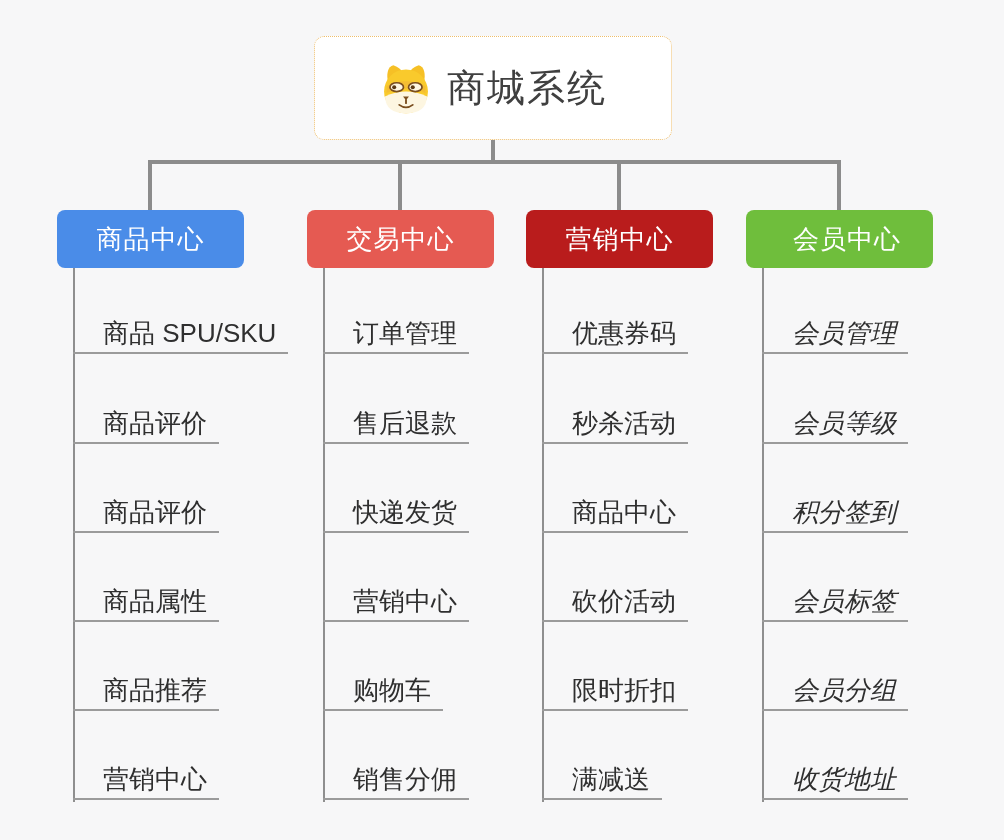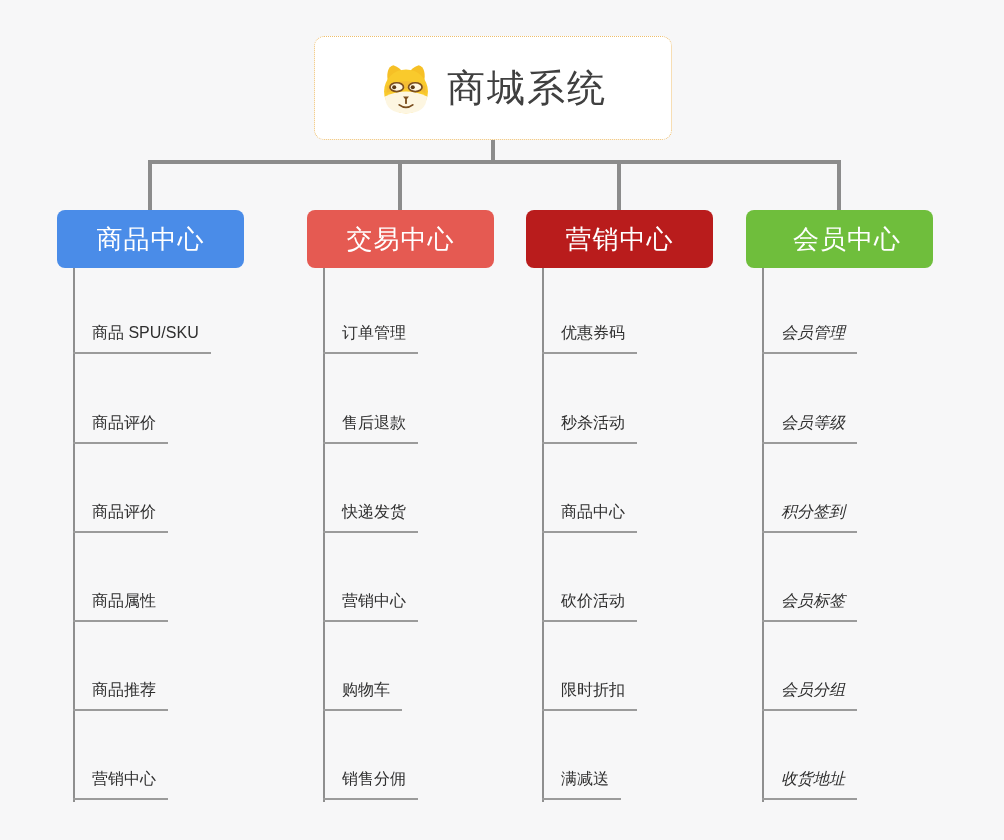--- a/index.html
+++ b/index.html
@@ -42,22 +42,22 @@
 
   
   .col { position: absolute; top: 268px; width: 240px; height: 540px; }
   .col-0 { left: 73px; } .col-1 { left: 323px; } .col-2 { left: 542px; } .col-3 { left: 762px; font-style: italic; }
   .trunk {
     position: absolute; left: 0; top: 0; width: 2px; height: 534px;
     background: #8F8F8F;
   }
   .leaf {
     position: absolute; left: 0; display: inline-block; white-space: nowrap;
-    font-size: 16px; line-height: 30px; color: #2F2F2F;
-    padding: 0 12px 4px 19px; border-bottom: 2px solid #9B9B9B;
+    font-size: 26px; line-height: 30px; color: #2F2F2F;
+    padding: 0 12px 4px 30px; border-bottom: 2px solid #9B9B9B;
     cursor: pointer;
   }
   .leaf-r0 { top: 50px; }  .leaf-r1 { top: 140px; } .leaf-r2 { top: 229px; }
   .leaf-r3 { top: 318px; } .leaf-r4 { top: 407px; } .leaf-r5 { top: 496px; }
 </style>
 </head>
 <body>
 
 <div class="stage">
 

